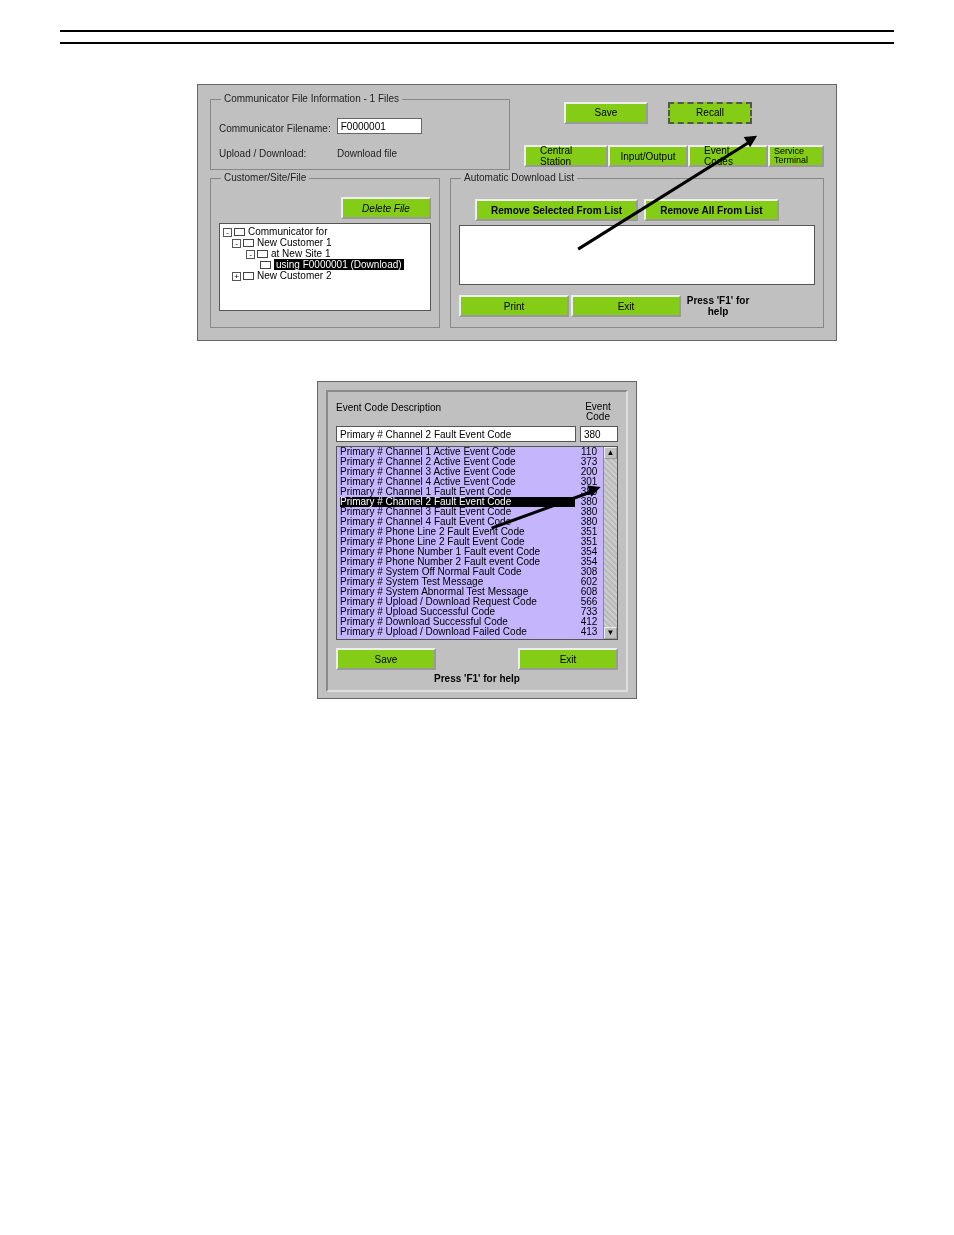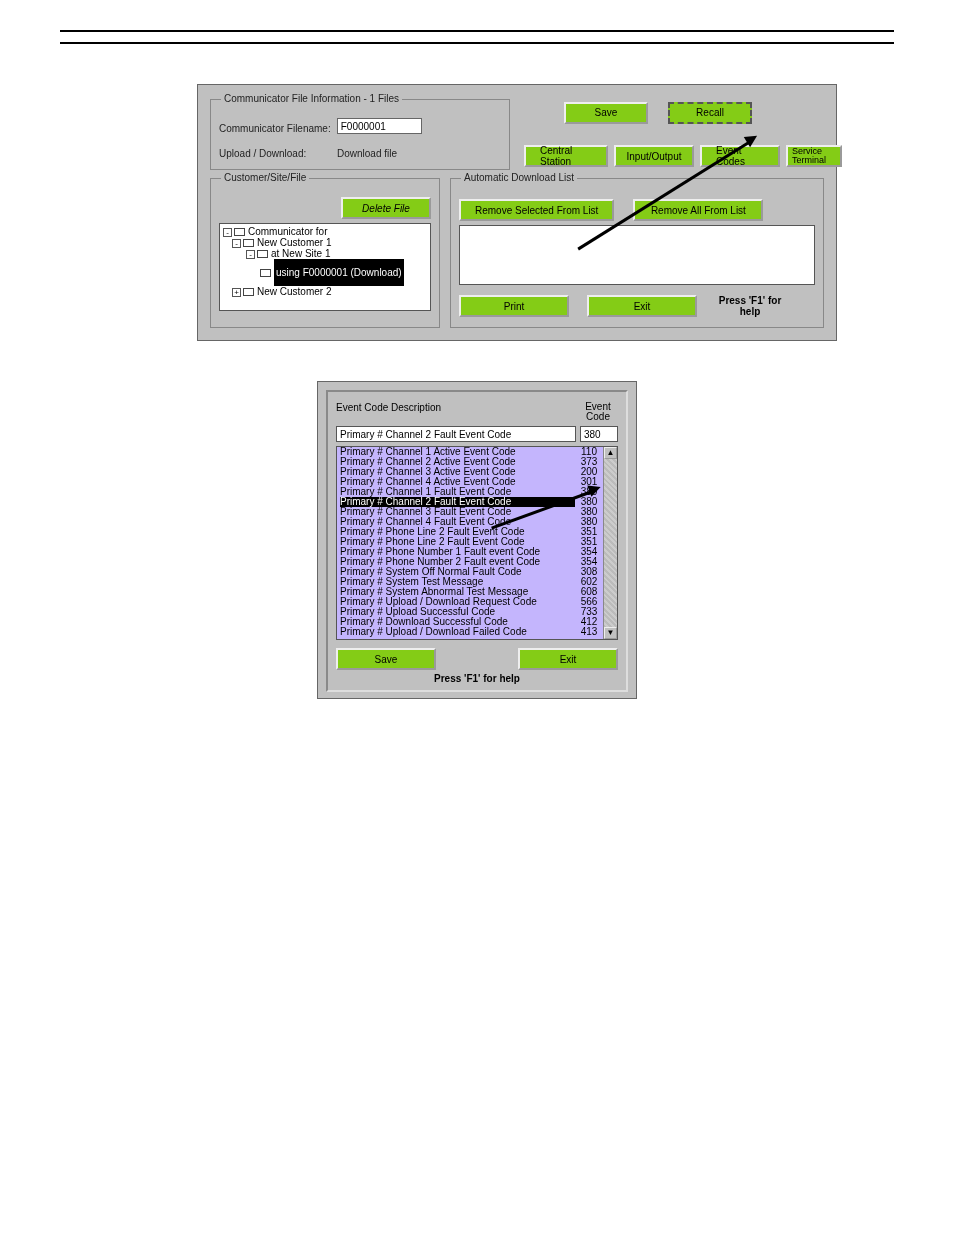--- a/index.html
+++ b/index.html
@@ -18,38 +18,38 @@
   .lbl { font-size:10px; color:#222; }
   .txtin { background:#fff; border:1px solid #666; font-size:10px; height:16px; padding:1px 3px; display:inline-flex; align-items:center; }
   .btn { background:#84cc16; border:2px outset #eee; font-size:10px; height:22px; display:inline-flex; align-items:center; justify-content:center; padding:0 14px; cursor:default; }
   .btn.wide { min-width:130px; }
   .hashed {  }
   .hashed::before, .hashed::after { content:""; }
 
   .topsplit { display:flex; gap:14px; }
   .topleft { flex:0 0 300px; }
   .topright { flex:1; display:flex; gap:8px; align-items:center; justify-content:flex-start; flex-wrap:wrap; }
-  .toptabs { display:flex; gap:6px; margin-top:8px; }
+  .toptabs { display:flex; margin-top:8px; }
 
   .midrow { display:flex; gap:10px; margin-top:8px; }
   .cs-group { width:230px; }
   .dl-group { flex:1; }
-  .dl-buttons { display:flex; gap:19px; margin:2px 0 4px 0; }
+  .dl-buttons { display:flex; gap:6px; margin:2px 0 4px 16px;font-weight:bold; }
   .white-area { background:#fff; border:1px solid #555; height:60px; }
 
   .tree { background:#fff; border:1px solid #555; height:88px; font-size:10px; padding:2px 0 2px 0; overflow:hidden; }
   .tree .node { white-space:nowrap; padding:0 3px; }
   .tree .ind1 { padding-left:12px; }
   .tree .ind2 { padding-left:26px; }
   .tree .ind3 { padding-left:40px; }
-  .tree .sel { background:#000; color:#fff; display:inline-block; padding:8px 2px; }
+  .tree .sel { background:#000; color:#fff; display:inline-block; padding:0 2px; }
   .tog { display:inline-block; width:9px; height:9px; border:1px solid #555; line-height:7px; font-size:8px; text-align:center; margin-right:2px; vertical-align:0; }
   .folder { display:inline-block; width:11px; height:8px; border:1px solid #444; background:#fff; margin-right:3px; vertical-align:-1px; }
 
-  .bottombar { display:flex; gap:18px; margin-top:10px; align-items:center; }
+  .bottombar { display:flex; gap:2px; margin-top:10px; align-items:center; }
   .helptxt { font-size:10px; font-weight:bold; line-height:1.1; text-align:center; }
 
   
   .arrow1 { position:absolute; width:205px; height:3px; background:#000; transform-origin:left center; }
 
   
   .app2-wrap { position:relative; width:320px; margin:40px auto 0 auto; }
   .app2 { width:320px; background:#c0c0c0; border:1px solid #666; padding:8px 8px 6px 8px; position:relative; }
   .app2-inner { border:2px inset #ddd; padding:10px 8px 6px 8px; }
   .hdrrow { display:flex; justify-content:space-between; font-size:10px; margin-bottom:4px; }

